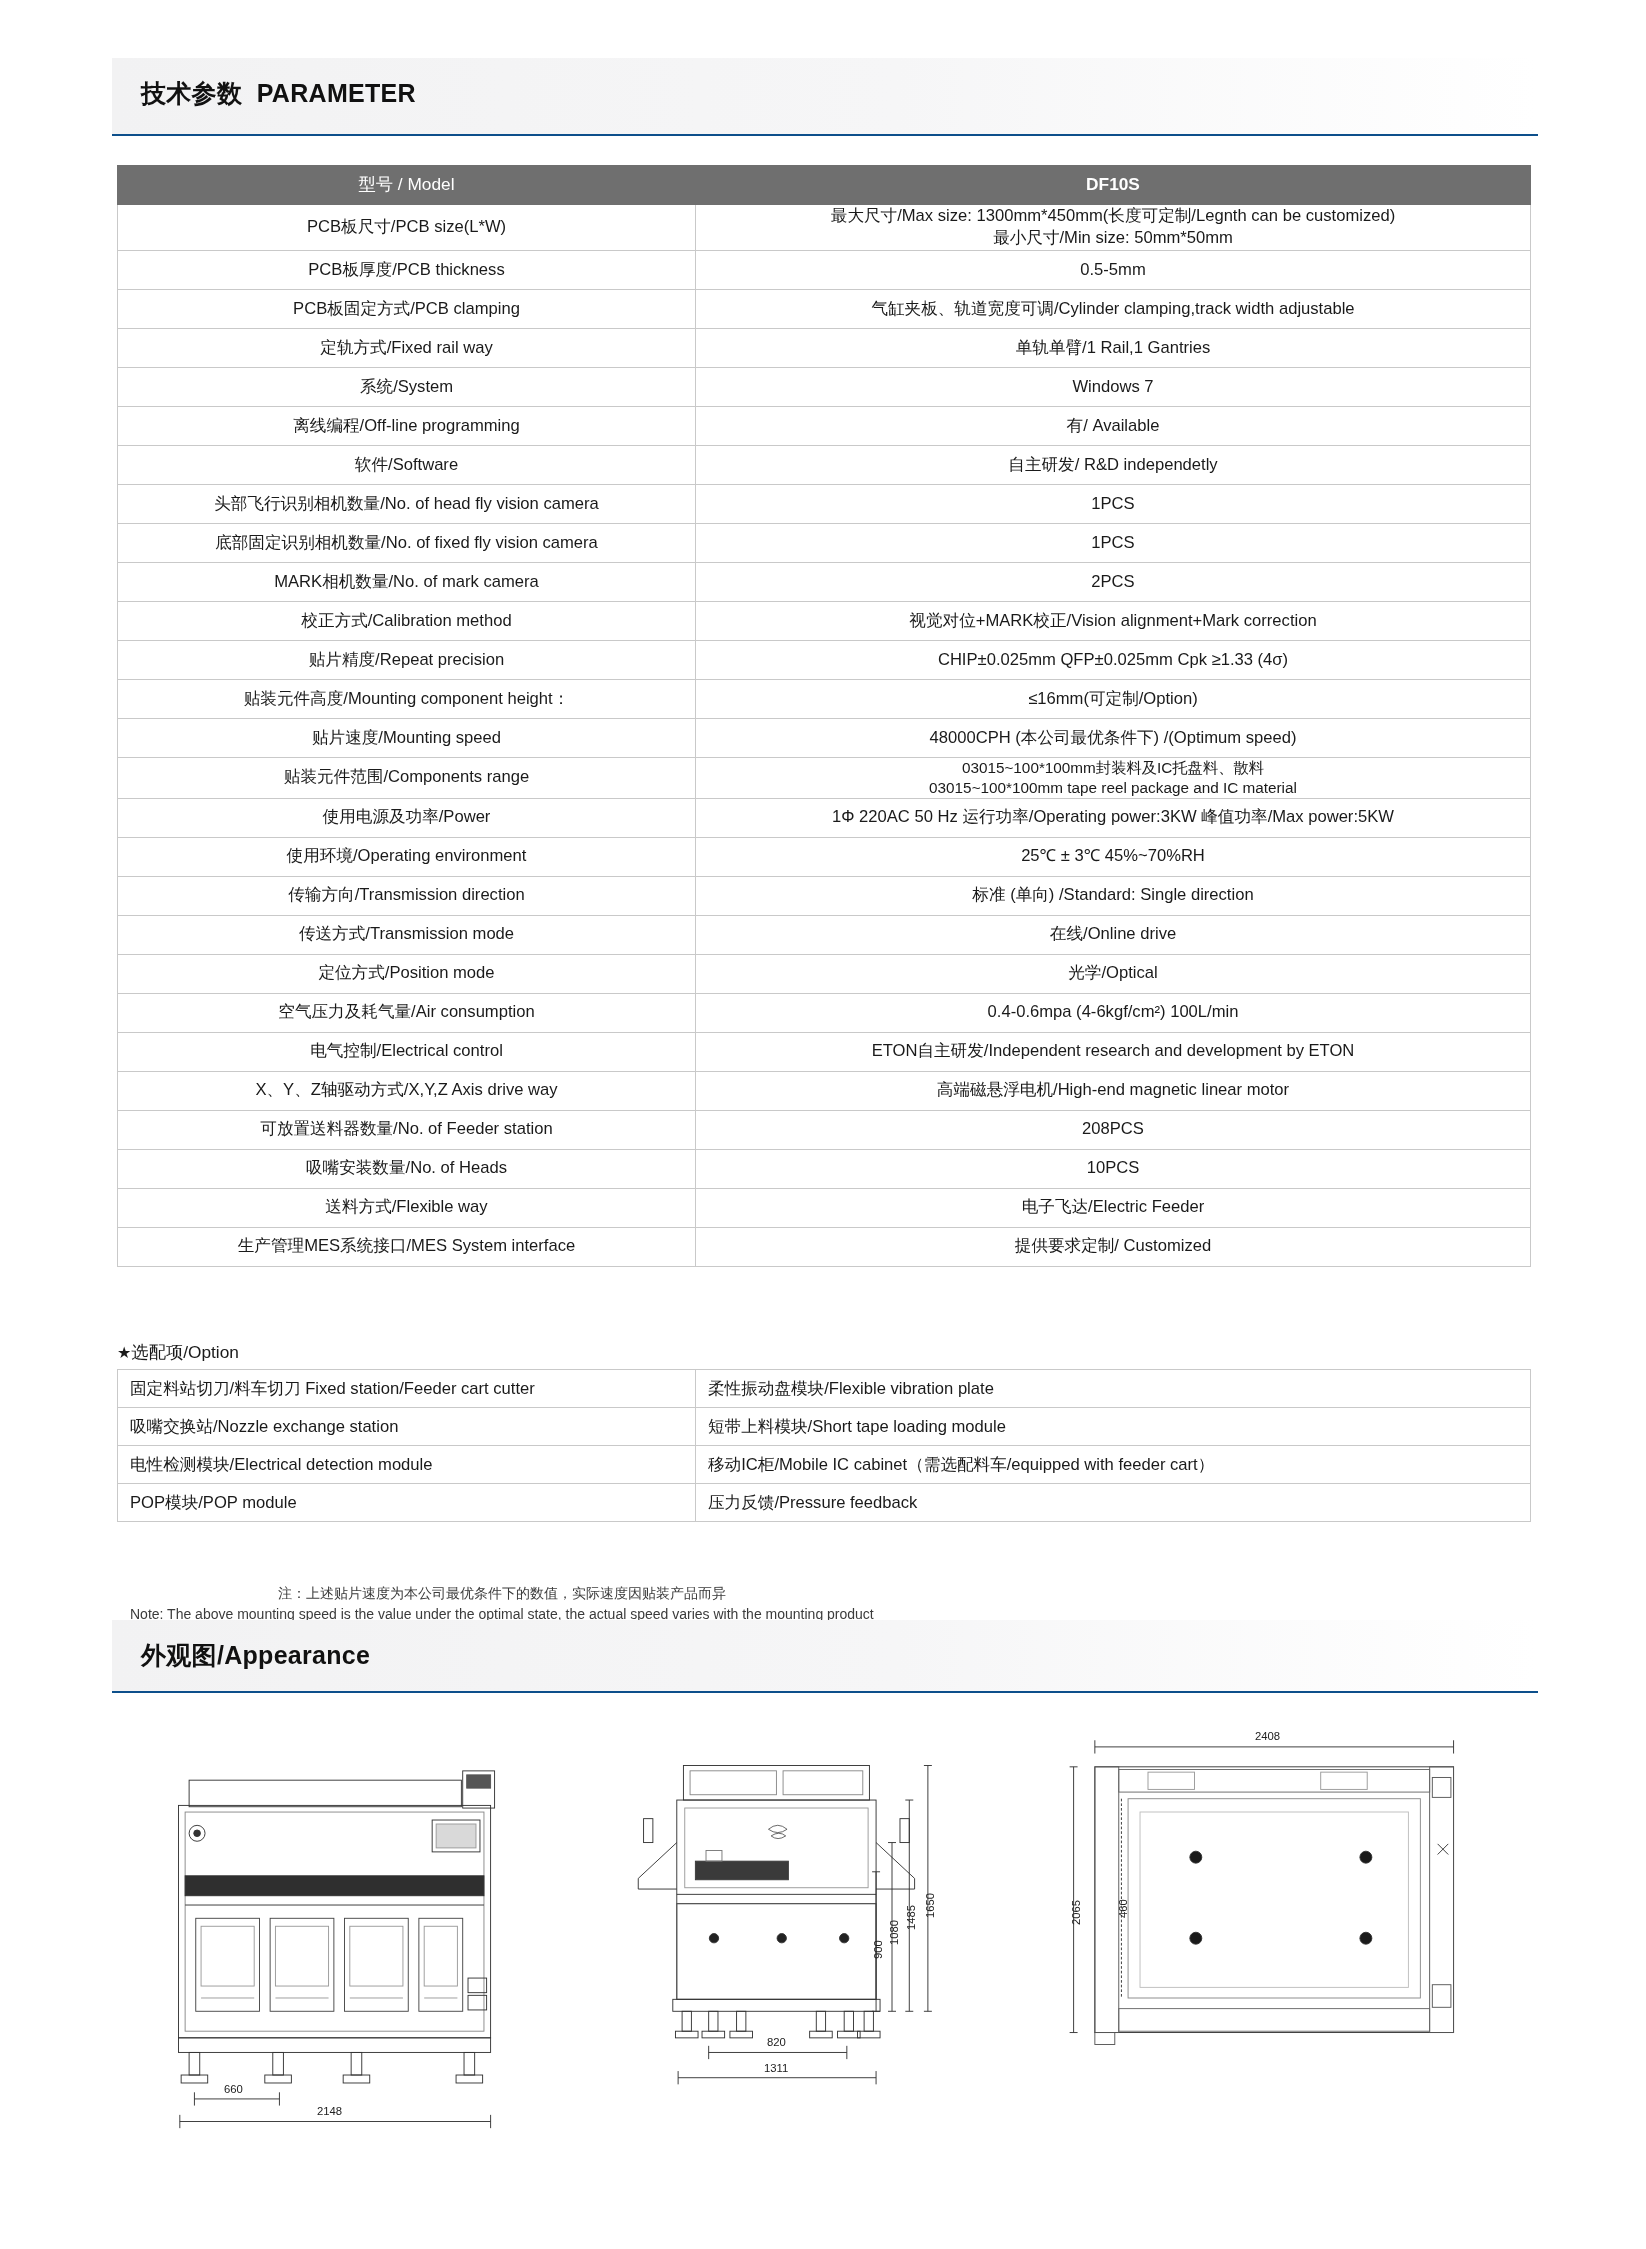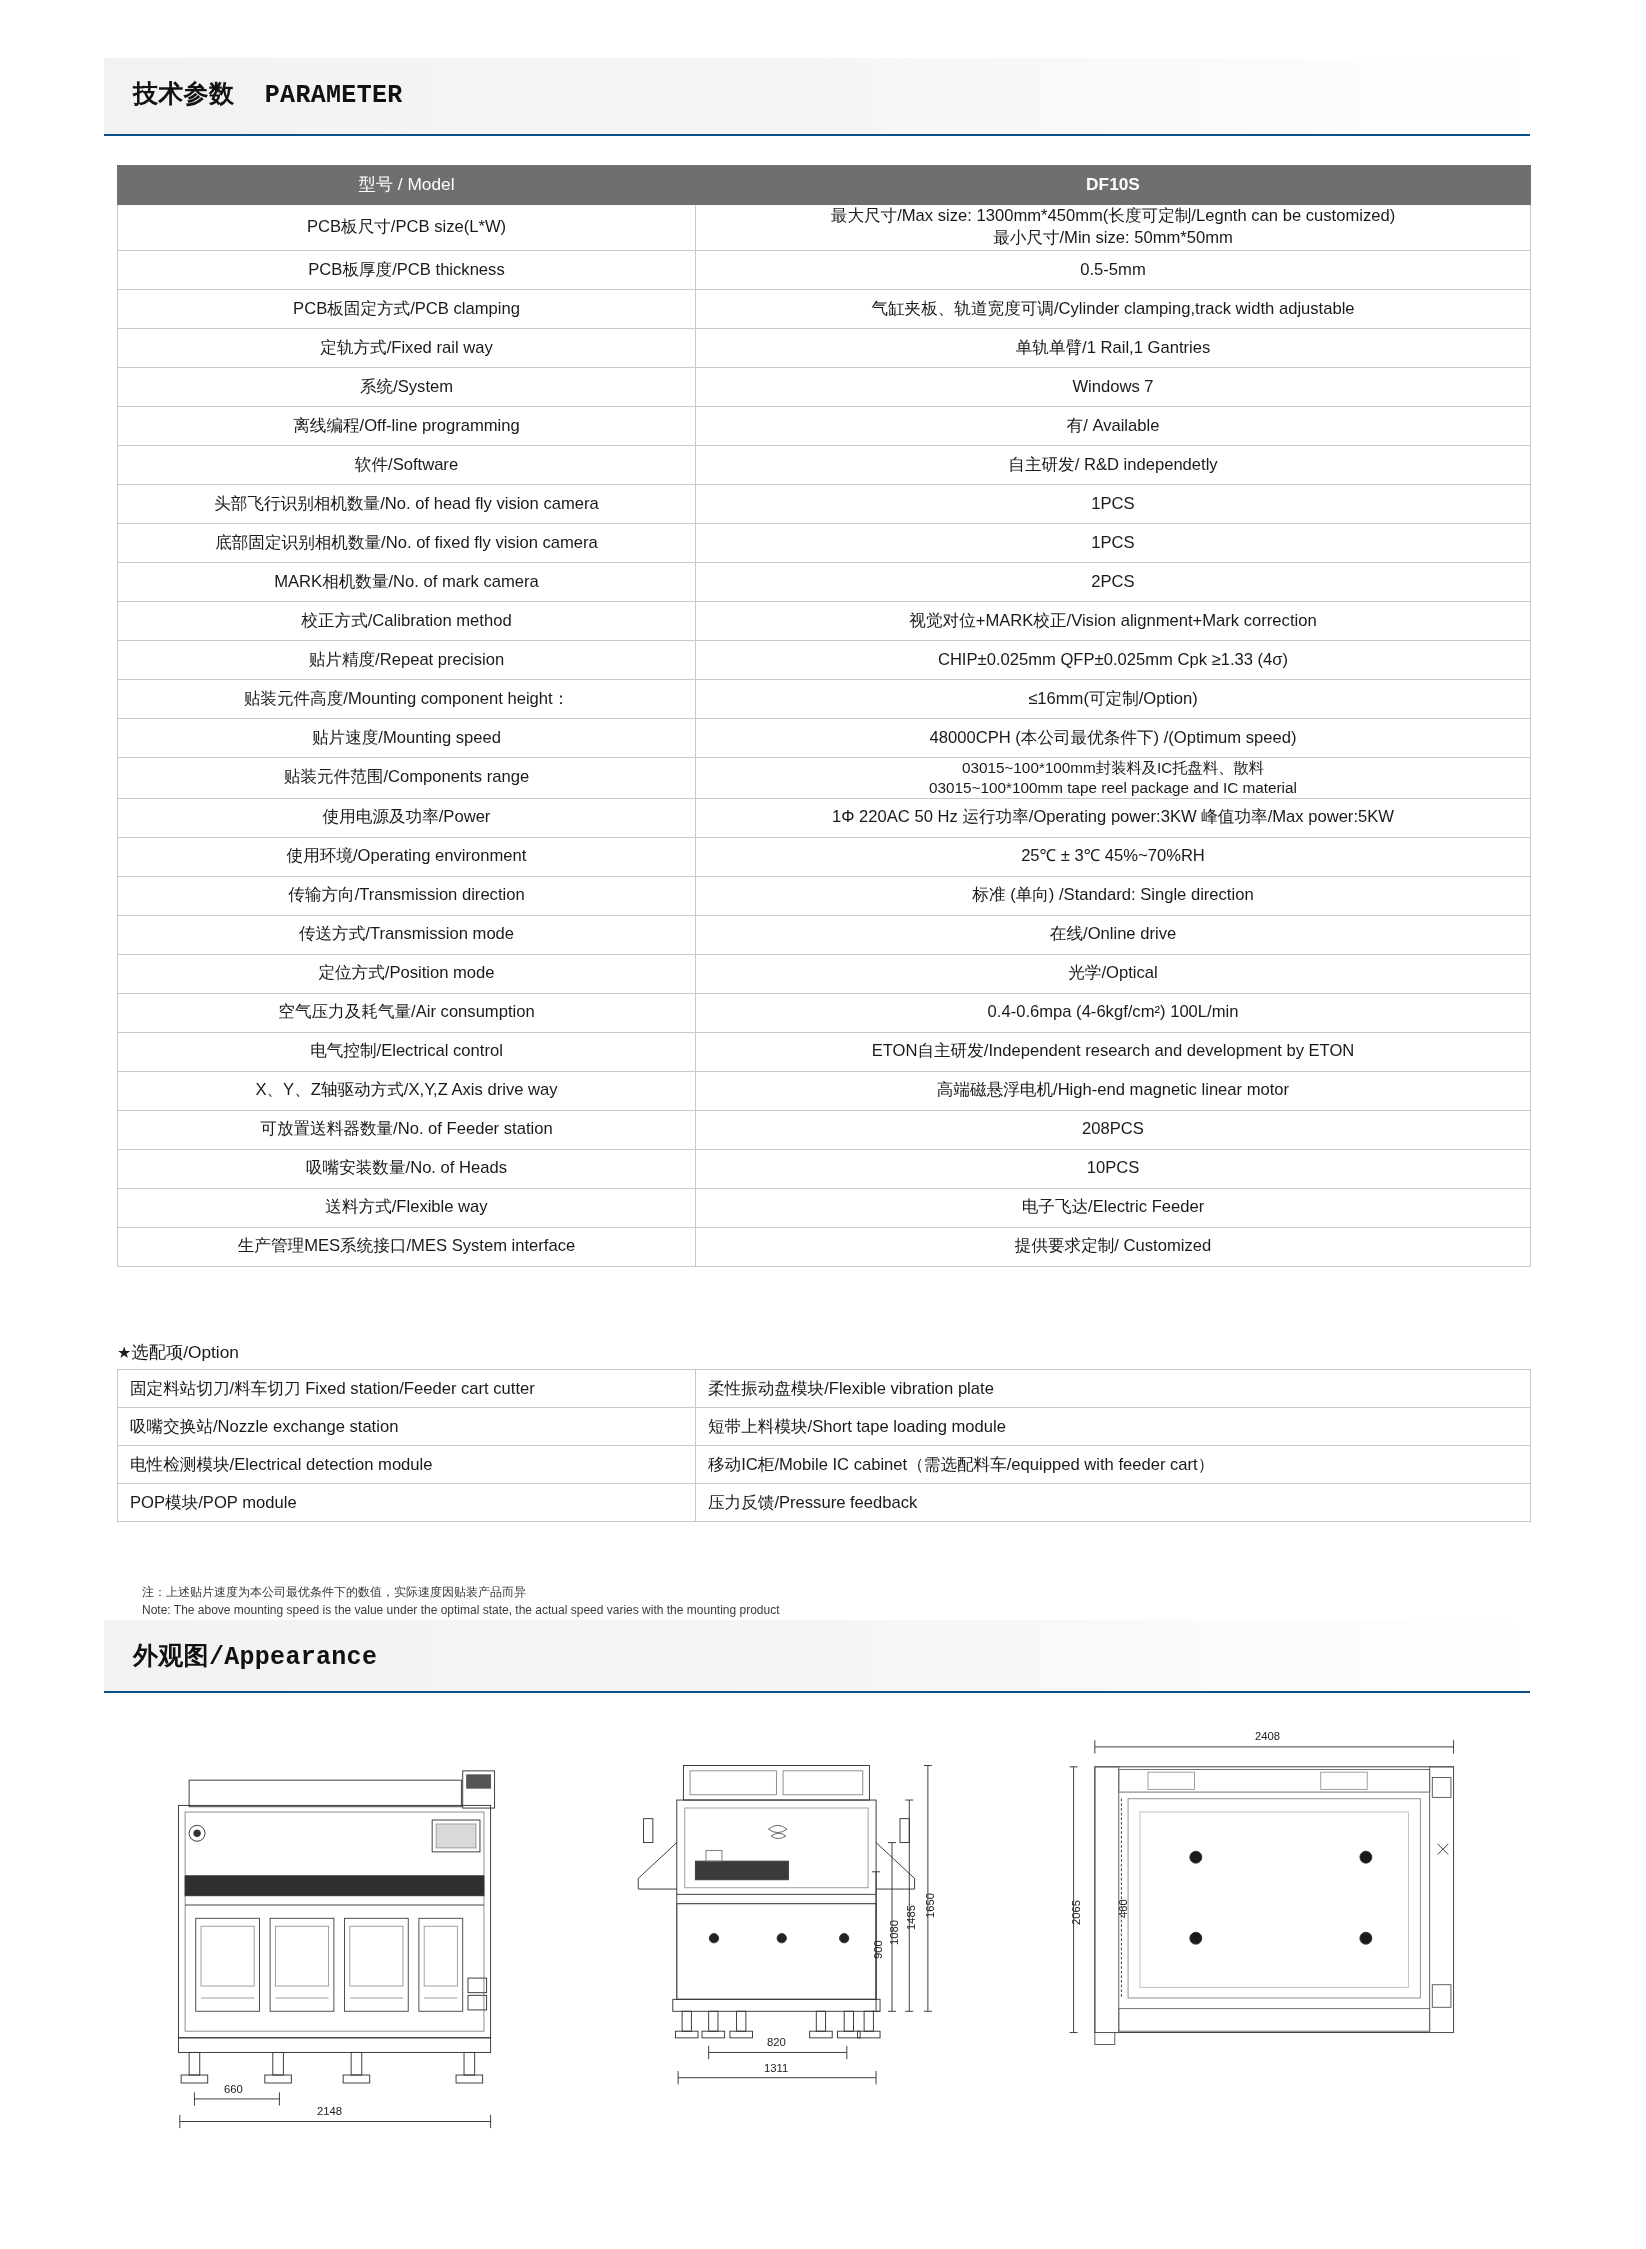--- a/index.html
+++ b/index.html
@@ -19,27 +19,26 @@
     position: absolute;
     left: 0; top: 0;
     width: 1646px;
     height: 2250px;
     background: #ffffff;
   }
 
   
   .section-head {
     position: absolute;
-    left: 104px;
+    left: 112px;
     width: 1426px;
     height: 78px;
     background: linear-gradient(to right, #f2f2f3 0%, #f6f6f7 55%, #ffffff 100%);
     border-bottom: 2.7px solid #0d4f8b;
     box-sizing: border-box;
-    font-family: Liberation Mono, monospace;
   }
   .section-head .title {
     position: absolute;
     left: 29px;
     top: 18.6px;
     font-size: 25px;
     font-weight: bold;
     letter-spacing: 0.3px;
     color: #111;
     white-space: nowrap;
@@ -115,25 +114,26 @@
     border: 0.7px solid #c9c9c9;
     padding: 0 12px;
     height: 38px;
     vertical-align: middle;
     box-sizing: border-box;
   }
 
   
   .note {
     position: absolute;
-    left: 142px;
+    left: 130px;
     top: 1583px;
-    font-size: 12px;
+    font-size: 14px;
     color: #3b3b3b;
     line-height: 1.5;
+    text-align: center;
   }
 
   
   .drawings {
     position: absolute;
     left: 112px;
     top: 1719px;
     width: 1426px;
     height: 465px;
   }

